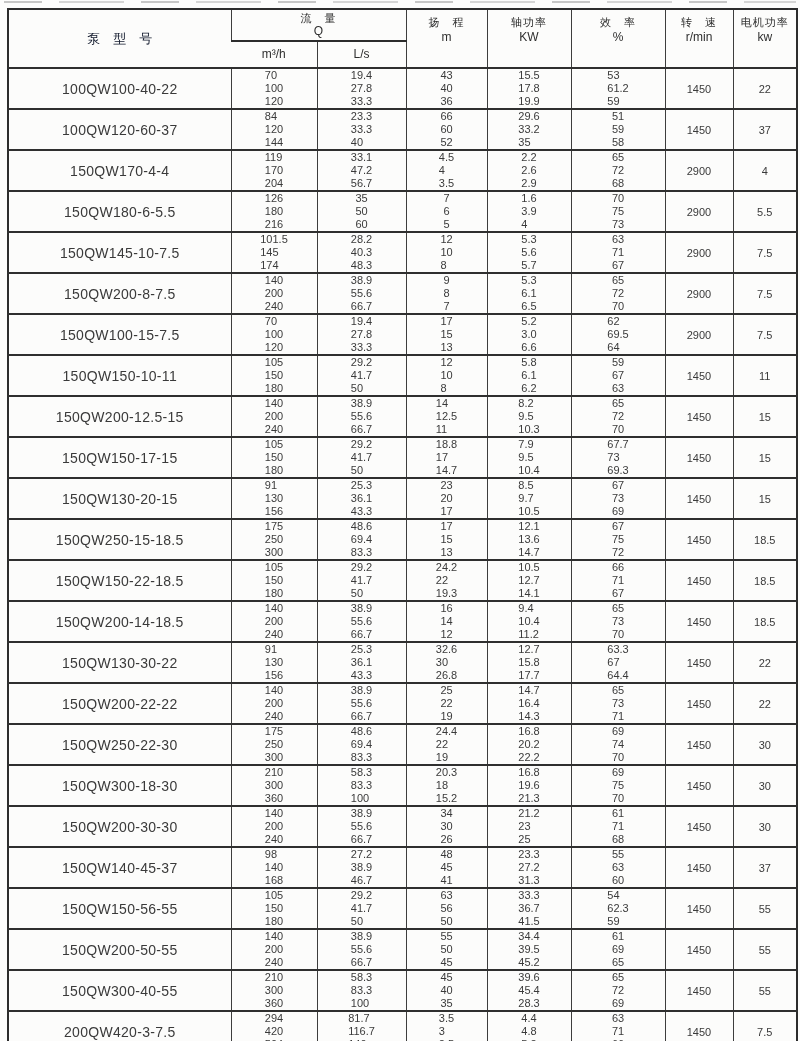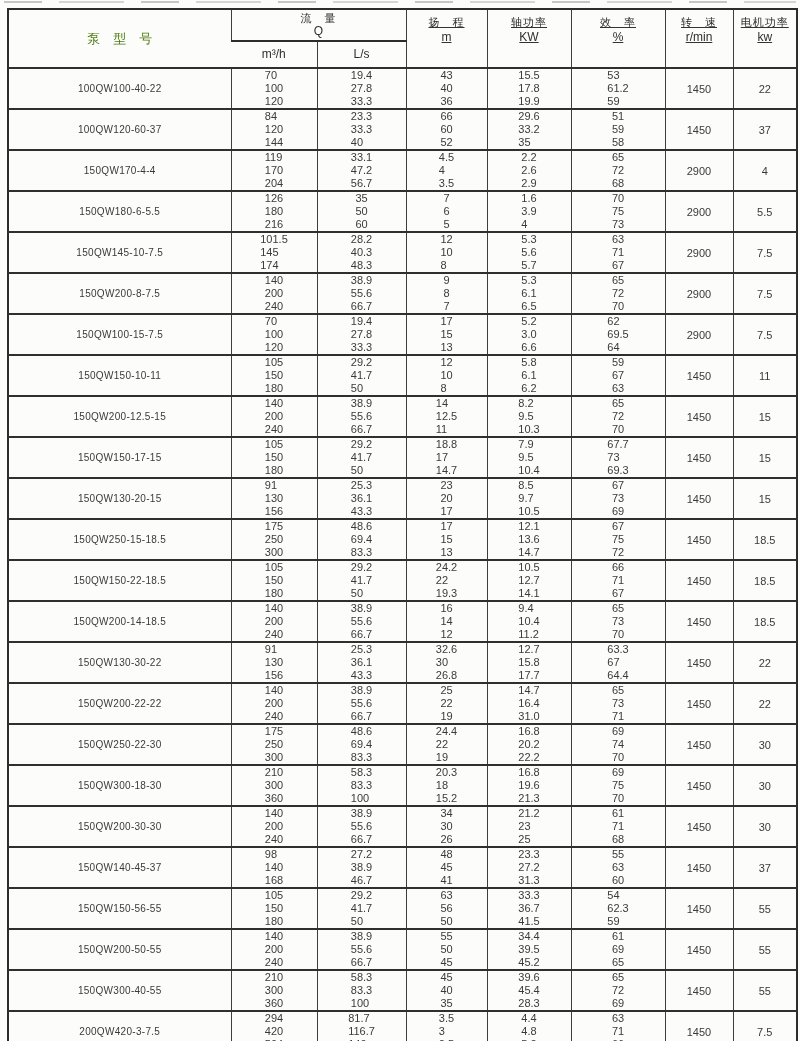--- a/index.html
+++ b/index.html
@@ -28,39 +28,39 @@
   th, td { border-left: 1px solid #3d3d3d; }
   th:first-child, td:first-child { border-left: none; }
   thead th {
     font-weight: normal;
     vertical-align: middle;
     text-align: center;
   }
   thead { border-bottom: 2px solid #2c2c2c; }
   .h-name { font-size: 11px; letter-spacing: 1px; color: #2e2e2e; text-align: center; }
   .h-unit { font-size: 12px; color: #2e2e2e; }
-  th.model-h { font-size: 13px; color: #4d7c0f; }
+  th.model-h { font-size: 13px; color: #0f172a; }
   th.flow-top { height: 26px; border-bottom: 2px solid #2c2c2c; }
   th.flow-top .h-name { display: block; line-height: 13px; }
   th.flow-top .h-unit { display: block; line-height: 12px; }
   th.unit-row { height: 23px; }
-  th.span2 { height: 52px; padding: 5px 0 23px; text-decoration: underline; }
+  th.span2 { height: 52px; padding: 5px 0 23px; }
   th.span2 .hcell {
     height: 100%; display: flex; flex-direction: column;
     justify-content: space-between; align-items: center;
   }
   tbody tr { border-top: 2px solid #2f2f2f; }
   tbody td {
     height: 39px;
     font-size: 11px;
     vertical-align: middle;
     text-align: center;
     color: #3a3a3a;
   }
-  td.model-cell { font-size: 10px; letter-spacing: .3px; color: #3a3a3a; }
+  td.model-cell { font-size: 14px; letter-spacing: .3px; color: #3a3a3a; }
   td.num-cell .vals {
     display: inline-block;
     text-align: left;
   }
   td.num-cell .vals div { line-height: 13px; }
   td.single-cell { font-size: 11px; text-align: center; }
 </style>
 </head>
 <body>
 
@@ -284,21 +284,21 @@
     <td class="num-cell"><div class="vals"><div>63.3</div><div>67</div><div>64.4</div></div></td>
     <td class="single-cell">1450</td>
     <td class="single-cell">22</td>
   </tr>
 
   <tr>
     <td class="model-cell">150QW200-22-22</td>
     <td class="num-cell"><div class="vals"><div>140</div><div>200</div><div>240</div></div></td>
     <td class="num-cell"><div class="vals"><div>38.9</div><div>55.6</div><div>66.7</div></div></td>
     <td class="num-cell"><div class="vals"><div>25</div><div>22</div><div>19</div></div></td>
-    <td class="num-cell"><div class="vals"><div>14.7</div><div>16.4</div><div>31.0</div></div></td>
+    <td class="num-cell"><div class="vals"><div>14.7</div><div>16.4</div><div>14.3</div></div></td>
     <td class="num-cell"><div class="vals"><div>65</div><div>73</div><div>71</div></div></td>
     <td class="single-cell">1450</td>
     <td class="single-cell">22</td>
   </tr>
 
   <tr>
     <td class="model-cell">150QW250-22-30</td>
     <td class="num-cell"><div class="vals"><div>175</div><div>250</div><div>300</div></div></td>
     <td class="num-cell"><div class="vals"><div>48.6</div><div>69.4</div><div>83.3</div></div></td>
     <td class="num-cell"><div class="vals"><div>24.4</div><div>22</div><div>19</div></div></td>

